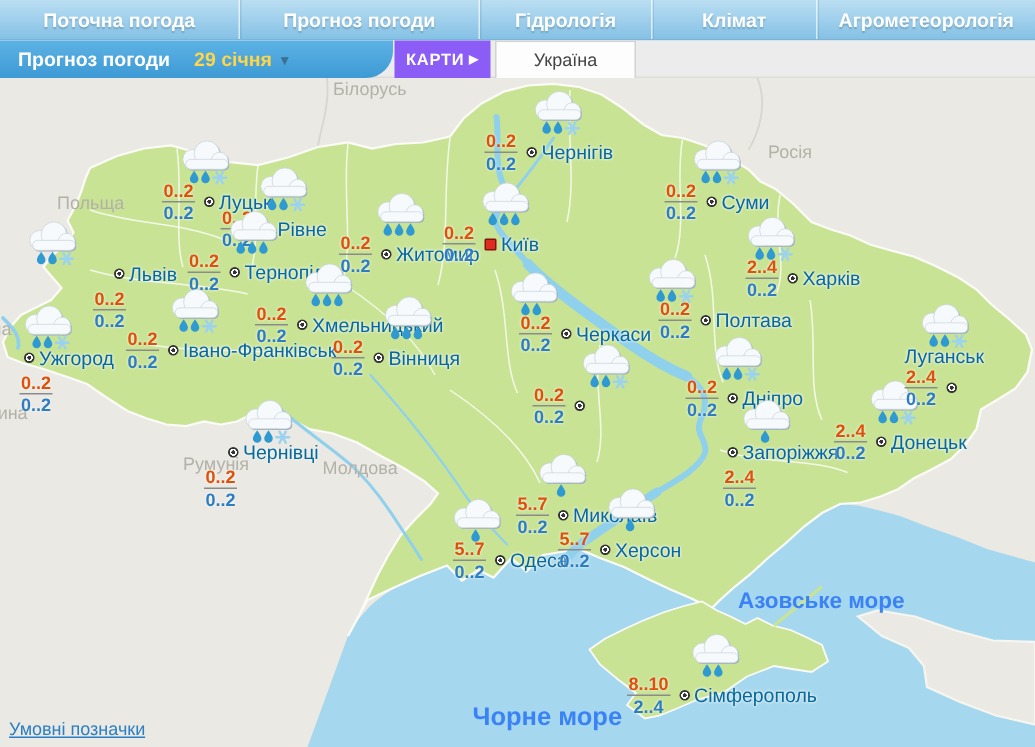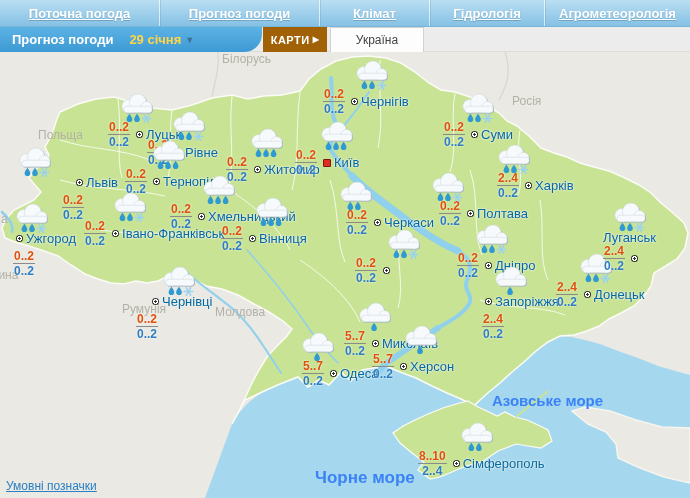--- a/index.html
+++ b/index.html
@@ -7,36 +7,36 @@
               font-family:"Liberation Sans", sans-serif; position:relative; }
 
   
   #topnav { position:absolute; left:0; top:0; width:690px; height:27px; z-index:5;
             display:flex; background:linear-gradient(#badef2,#85c1e5);
             border-bottom:1px solid #79b4d9; }
   .nav-tab { display:flex; align-items:center; justify-content:center;
              color:#fff; font-size:13px; font-weight:bold;
              text-shadow:0 1px 1px rgba(60,100,130,.35); cursor:pointer;
              border-right:1px solid rgba(255,255,255,.65);
-             box-shadow:inset 1px 0 0 rgba(90,140,175,.25);text-decoration:underline; }
+             box-shadow:inset 1px 0 0 rgba(90,140,175,.25); }
   .nav-tab:first-child { box-shadow:none; }
   .w1{width:160px}.w2{width:160px}.w3{width:110px}.w4{width:115px}.w5{width:145px;border-right:none}
 
   
   #subnav { position:absolute; left:0; top:27px; width:690px; height:25px; z-index:5;
             background:#ececec; border-bottom:1px solid #dcdcda; }
   #forecast-bar { position:absolute; left:0; top:0; width:262px; height:25px;
                   background:linear-gradient(#5cb2e4,#3e9ad4);
                   border-radius:0 0 18px 0; display:flex; align-items:center;
                   padding-left:12px; }
   #forecast-bar .sec { color:#fff; font-size:13px; font-weight:bold; }
   #forecast-bar .date { color:#ffd54a; font-size:13px; font-weight:bold; margin-left:16px; cursor:pointer; }
   #forecast-bar .arr { color:#3d6f92; font-size:9px; margin-left:4px; cursor:pointer; }
   #maps-btn { position:absolute; left:263px; top:0; width:64px; height:25px;
-              background:#a16207; color:#fff; font-size:11px; font-weight:bold;
+              background:#8b5cf6; color:#fff; font-size:11px; font-weight:bold;
               letter-spacing:.5px; display:flex; align-items:center; justify-content:center;
               cursor:pointer; }
   #maps-btn .marr { font-size:8px; margin-left:3px; }
   #region-tab { position:absolute; left:330px; top:0; width:94px; height:25px;
                 background:#fdfdfd; border:1px solid #d2d2d0; border-bottom:none;
                 color:#444; font-size:12px; display:flex; align-items:center;
                 justify-content:center; cursor:pointer; }
 
   
   #map-layer { position:absolute; left:0; top:0; width:690px; height:498px; z-index:1; }
@@ -905,22 +905,22 @@
         </div>
       </div>
     </div>
 
   <a id="legend-link">Умовні позначки</a>
 </div>
 
 <div id="topnav">
   <div class="nav-tab w1">Поточна погода</div>
   <div class="nav-tab w2">Прогноз погоди</div>
+  <div class="nav-tab w4">Гідрологія</div>
   <div class="nav-tab w3">Клімат</div>
-  <div class="nav-tab w4">Гідрологія</div>
   <div class="nav-tab w5">Агрометеорологія</div>
 </div>
 
 <div id="subnav">
   <div id="forecast-bar">
     <span class="sec">Прогноз погоди</span>
     <span class="date">29 січня</span>
     <span class="arr">▼</span>
   </div>
   <div id="maps-btn">

